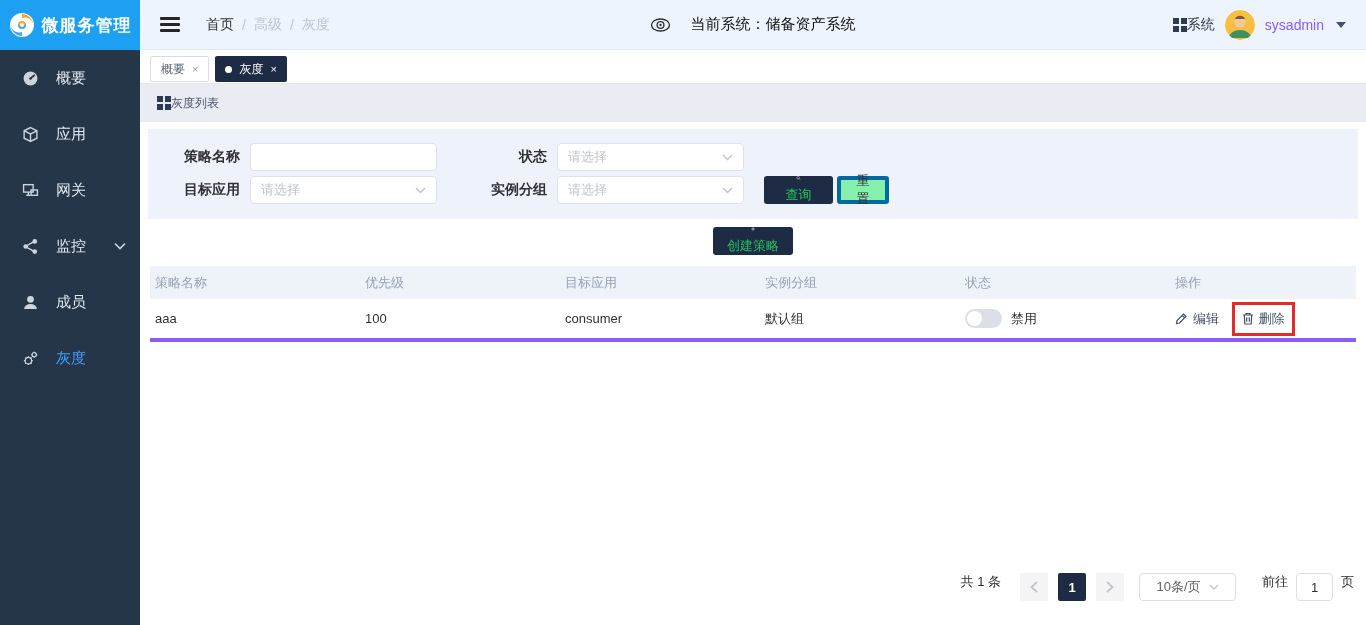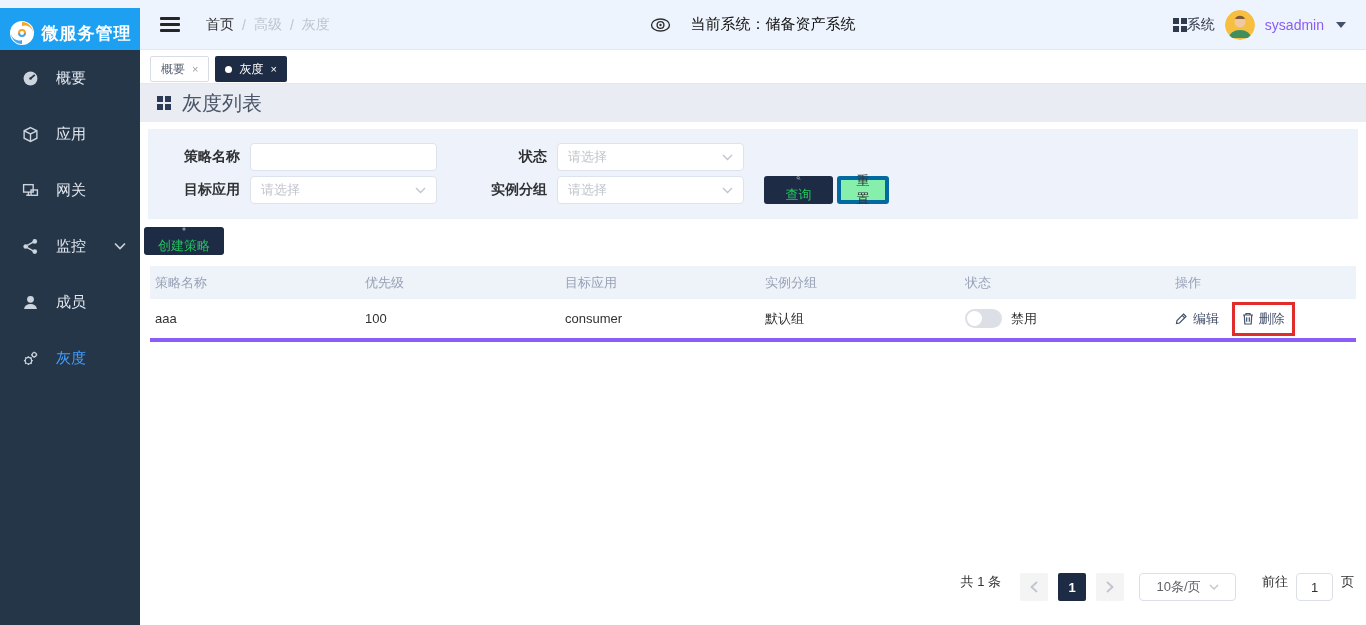--- a/index.html
+++ b/index.html
@@ -1,21 +1,21 @@
 <!DOCTYPE html>
 <html><head>
 <meta charset="utf-8">
 <style>
   * { margin:0; padding:0; box-sizing:border-box; }
   html,body { width:1366px; height:625px; font-family:"Liberation Sans","DejaVu Sans",sans-serif; background:#fff; overflow:hidden; }
   .app { width:1366px; height:625px; display:flex; flex-direction:column; }
 
   
   .topbar { height:50px; display:flex; background:#eef4fd; border-bottom:1px solid #e3e8f0; flex-shrink:0; }
-  .logo { width:140px; height:50px; background:#1da0f2; display:flex; align-items:center; justify-content:center; gap:7px; flex-shrink:0;margin-top:8px; }
+  .logo { width:140px; height:50px; background:#1da0f2; display:flex; align-items:center; justify-content:center; gap:7px; flex-shrink:0; }
   .logo-text { color:#fff; font-size:17px; font-weight:bold; letter-spacing:1px; }
   .topbar-main { flex:1; display:flex; align-items:center; padding:0 20px; position:relative; }
   .hamburger { width:20px; display:flex; flex-direction:column; gap:3px; cursor:pointer; }
   .hamburger span { display:block; height:3px; background:#262626; border-radius:1px; }
   .breadcrumb { display:flex; align-items:center; gap:8px; margin-left:26px; font-size:14px; }
   .bc-current { color:#303133; }
   .bc-sep { color:#c0c4cc; }
   .bc-dim { color:#bfc4cd; }
   .topbar-center { position:absolute; left:50%; transform:translateX(-50%); display:flex; align-items:center; gap:20px; font-size:15px; color:#111; font-weight:500; white-space:nowrap; }
   .topbar-right { margin-left:auto; display:flex; align-items:center; gap:10px; }
@@ -37,41 +37,41 @@
   
   .tabbar { height:34px; border-bottom:1px solid #e4e7ee; display:flex; align-items:flex-start; padding:6px 0 0 10px; gap:6px; background:#fff; flex-shrink:0; }
   .tab { height:26px; display:inline-flex; align-items:center; gap:7px; padding:0 10px; font-size:12px; border-radius:2px; cursor:pointer; }
   .tab.inactive { background:#fff; border:1px solid #d8dce5; color:#5a6475; }
   .tab.inactive .tab-x { color:#9aa0ab; }
   .tab.active { background:#1e2b44; color:#fff; }
   .tab-dot { width:7px; height:7px; border-radius:50%; background:#fff; }
   .tab-x { font-size:11px; }
 
   
-  .section-bar { height:38px; background:#e9edf3; display:flex; align-items:center; padding-left:17px; gap:11px; color:#4a5568; font-size:20px; flex-shrink:0; }
+  .section-bar { height:38px; background:#e9edf3; display:flex; align-items:center; padding-left:17px; gap:0; color:#4a5568; font-size:12px; flex-shrink:0; }
 
   
   .filter-wrap { padding:7px 8px 0 8px; flex-shrink:0; }
   .filter-panel { background:#eef3fb; padding:9px 0 10px; }
   .frow { display:flex; align-items:center; height:28px; margin:5px 0; }
   .flabel { width:92px; text-align:right; font-weight:bold; color:#303133; font-size:14px; margin-right:10px; flex-shrink:0; }
   .flabel.w2 { width:110px; }
   .fctrl { width:187px; height:28px; background:#fff; border:1px solid #dde3ec; border-radius:4px; flex-shrink:0; }
   .fctrl input { width:100%; height:100%; border:none; outline:none; background:transparent; padding:0 10px; font-size:13px; color:#303133; }
   .fselect { display:flex; align-items:center; justify-content:space-between; padding:0 10px; cursor:pointer; }
   .placeholder { color:#c0c4cc; font-size:13px; }
   .chev { color:#c0c4cc; }
   .btn { height:28px; display:inline-flex; align-items:center; justify-content:center; gap:6px; font-size:13px; border-radius:3px; cursor:pointer; border:none; }
   .btn-dark { background:#1e2b44; color:#22c55e; padding:0 14px;flex-direction:column; }
   .btn-plain { background:#86efac; color:#303133; border:4px solid #0369a1; padding:0 19px; }
   .search-btn { margin-left:20px; width:69px; }
   .reset-btn { margin-left:4px; width:52px; }
 
   
-  .create-row { display:flex; justify-content:flex-start; padding:8px 4px 0; flex-shrink:0; }
+  .create-row { display:flex; justify-content:center; padding:8px 4px 0; flex-shrink:0; }
 
   
   .table-wrap { margin:11px 10px 0; flex-shrink:0; }
   table { width:100%; border-collapse:collapse; font-size:13px; table-layout:fixed; }
   col.c1{width:210px} col.c2{width:200px} col.c3{width:200px} col.c4{width:200px} col.c5{width:210px}
   th { background:#eef2f9; color:#98a2b6; font-weight:normal; text-align:left; height:33px; padding-left:5px; font-size:13px; }
   td { height:41px; padding-left:5px; color:#303133; border-bottom:4px solid #8b5cf6; }
   .status-cell { display:flex; align-items:center; gap:9px; }
   .toggle { width:37px; height:19px; border-radius:10px; background:#dcdfe6; position:relative; cursor:pointer; flex-shrink:0; }
   .toggle .knob { position:absolute; left:2px; top:2px; width:15px; height:15px; border-radius:50%; background:#fff; }

